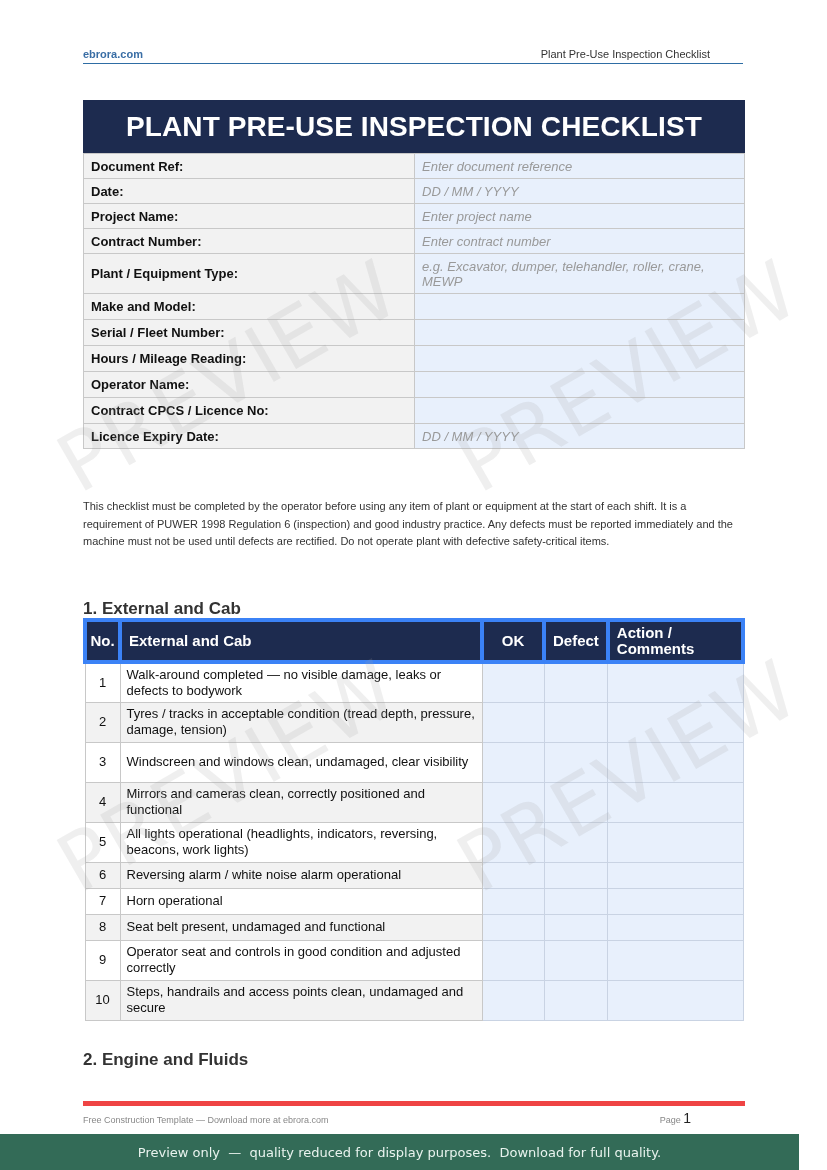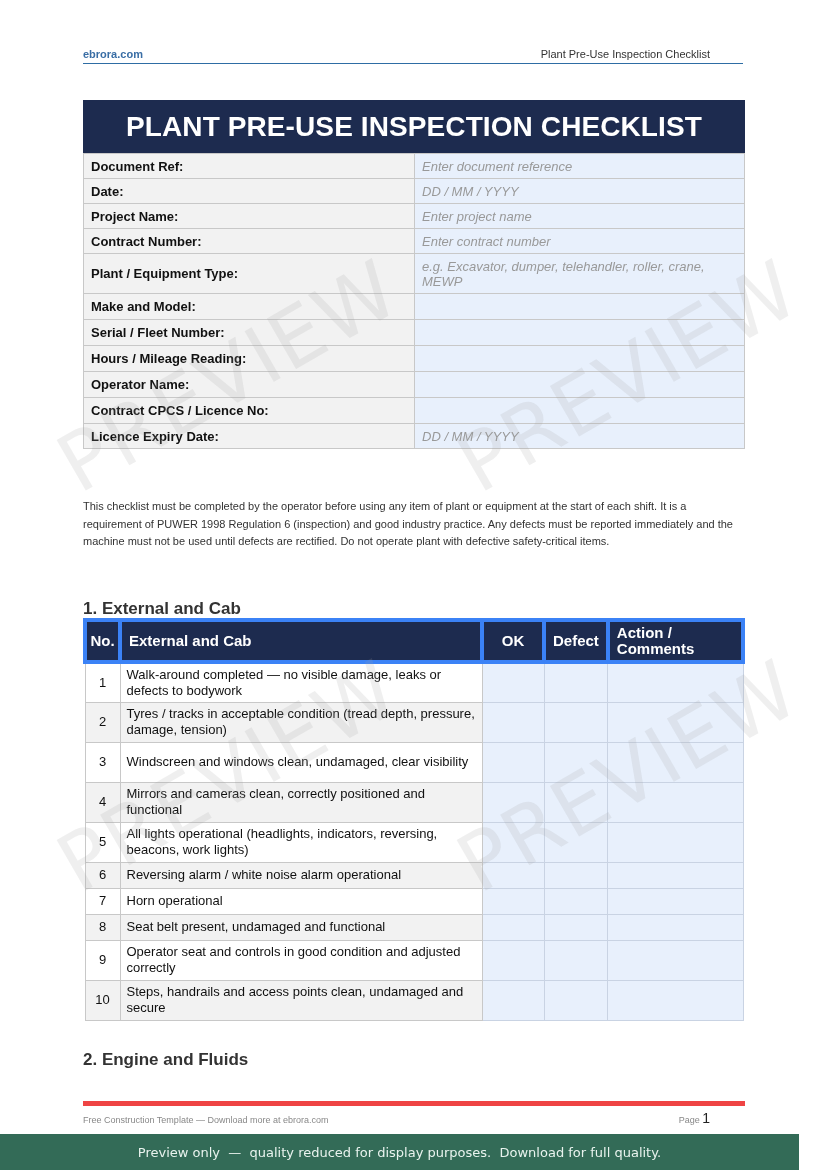--- a/index.html
+++ b/index.html
@@ -54,21 +54,21 @@
     .check-table td.cell { background: #e8f0fc; border-color: #c9d3e3; }
     .check-table tr.h2 { height: 40px; }
     .check-table tr.h1 { height: 26px; }
 
     .footer {
       position: absolute; left: 83px; top: 1101px; width: 662px;
       border-top: 5px solid #ef4444; padding-top: 4px;
       display: flex; justify-content: space-between; align-items: baseline;
     }
     .footer-note { font-size: 9px; color: #888; }
-    .footer-page { font-size: 9px; color: #888; margin-right: 35px; }
+    .footer-page { font-size: 9px; color: #888; margin-right: 54px; }
     .footer-page-num { font-size: 14px; color: #222; }
 
     .preview-bar {
       position: absolute; left: 0; top: 1134px; width: 799px; height: 36px;
       background: #336b57; color: #e9f3ee; display: flex; align-items: center; justify-content: center;
       font-family: "DejaVu Sans", sans-serif; font-size: 13px; white-space: pre;
     }
 
     .watermark {
       position: absolute; font-size: 80px; font-family: "DejaVu Sans", sans-serif;

